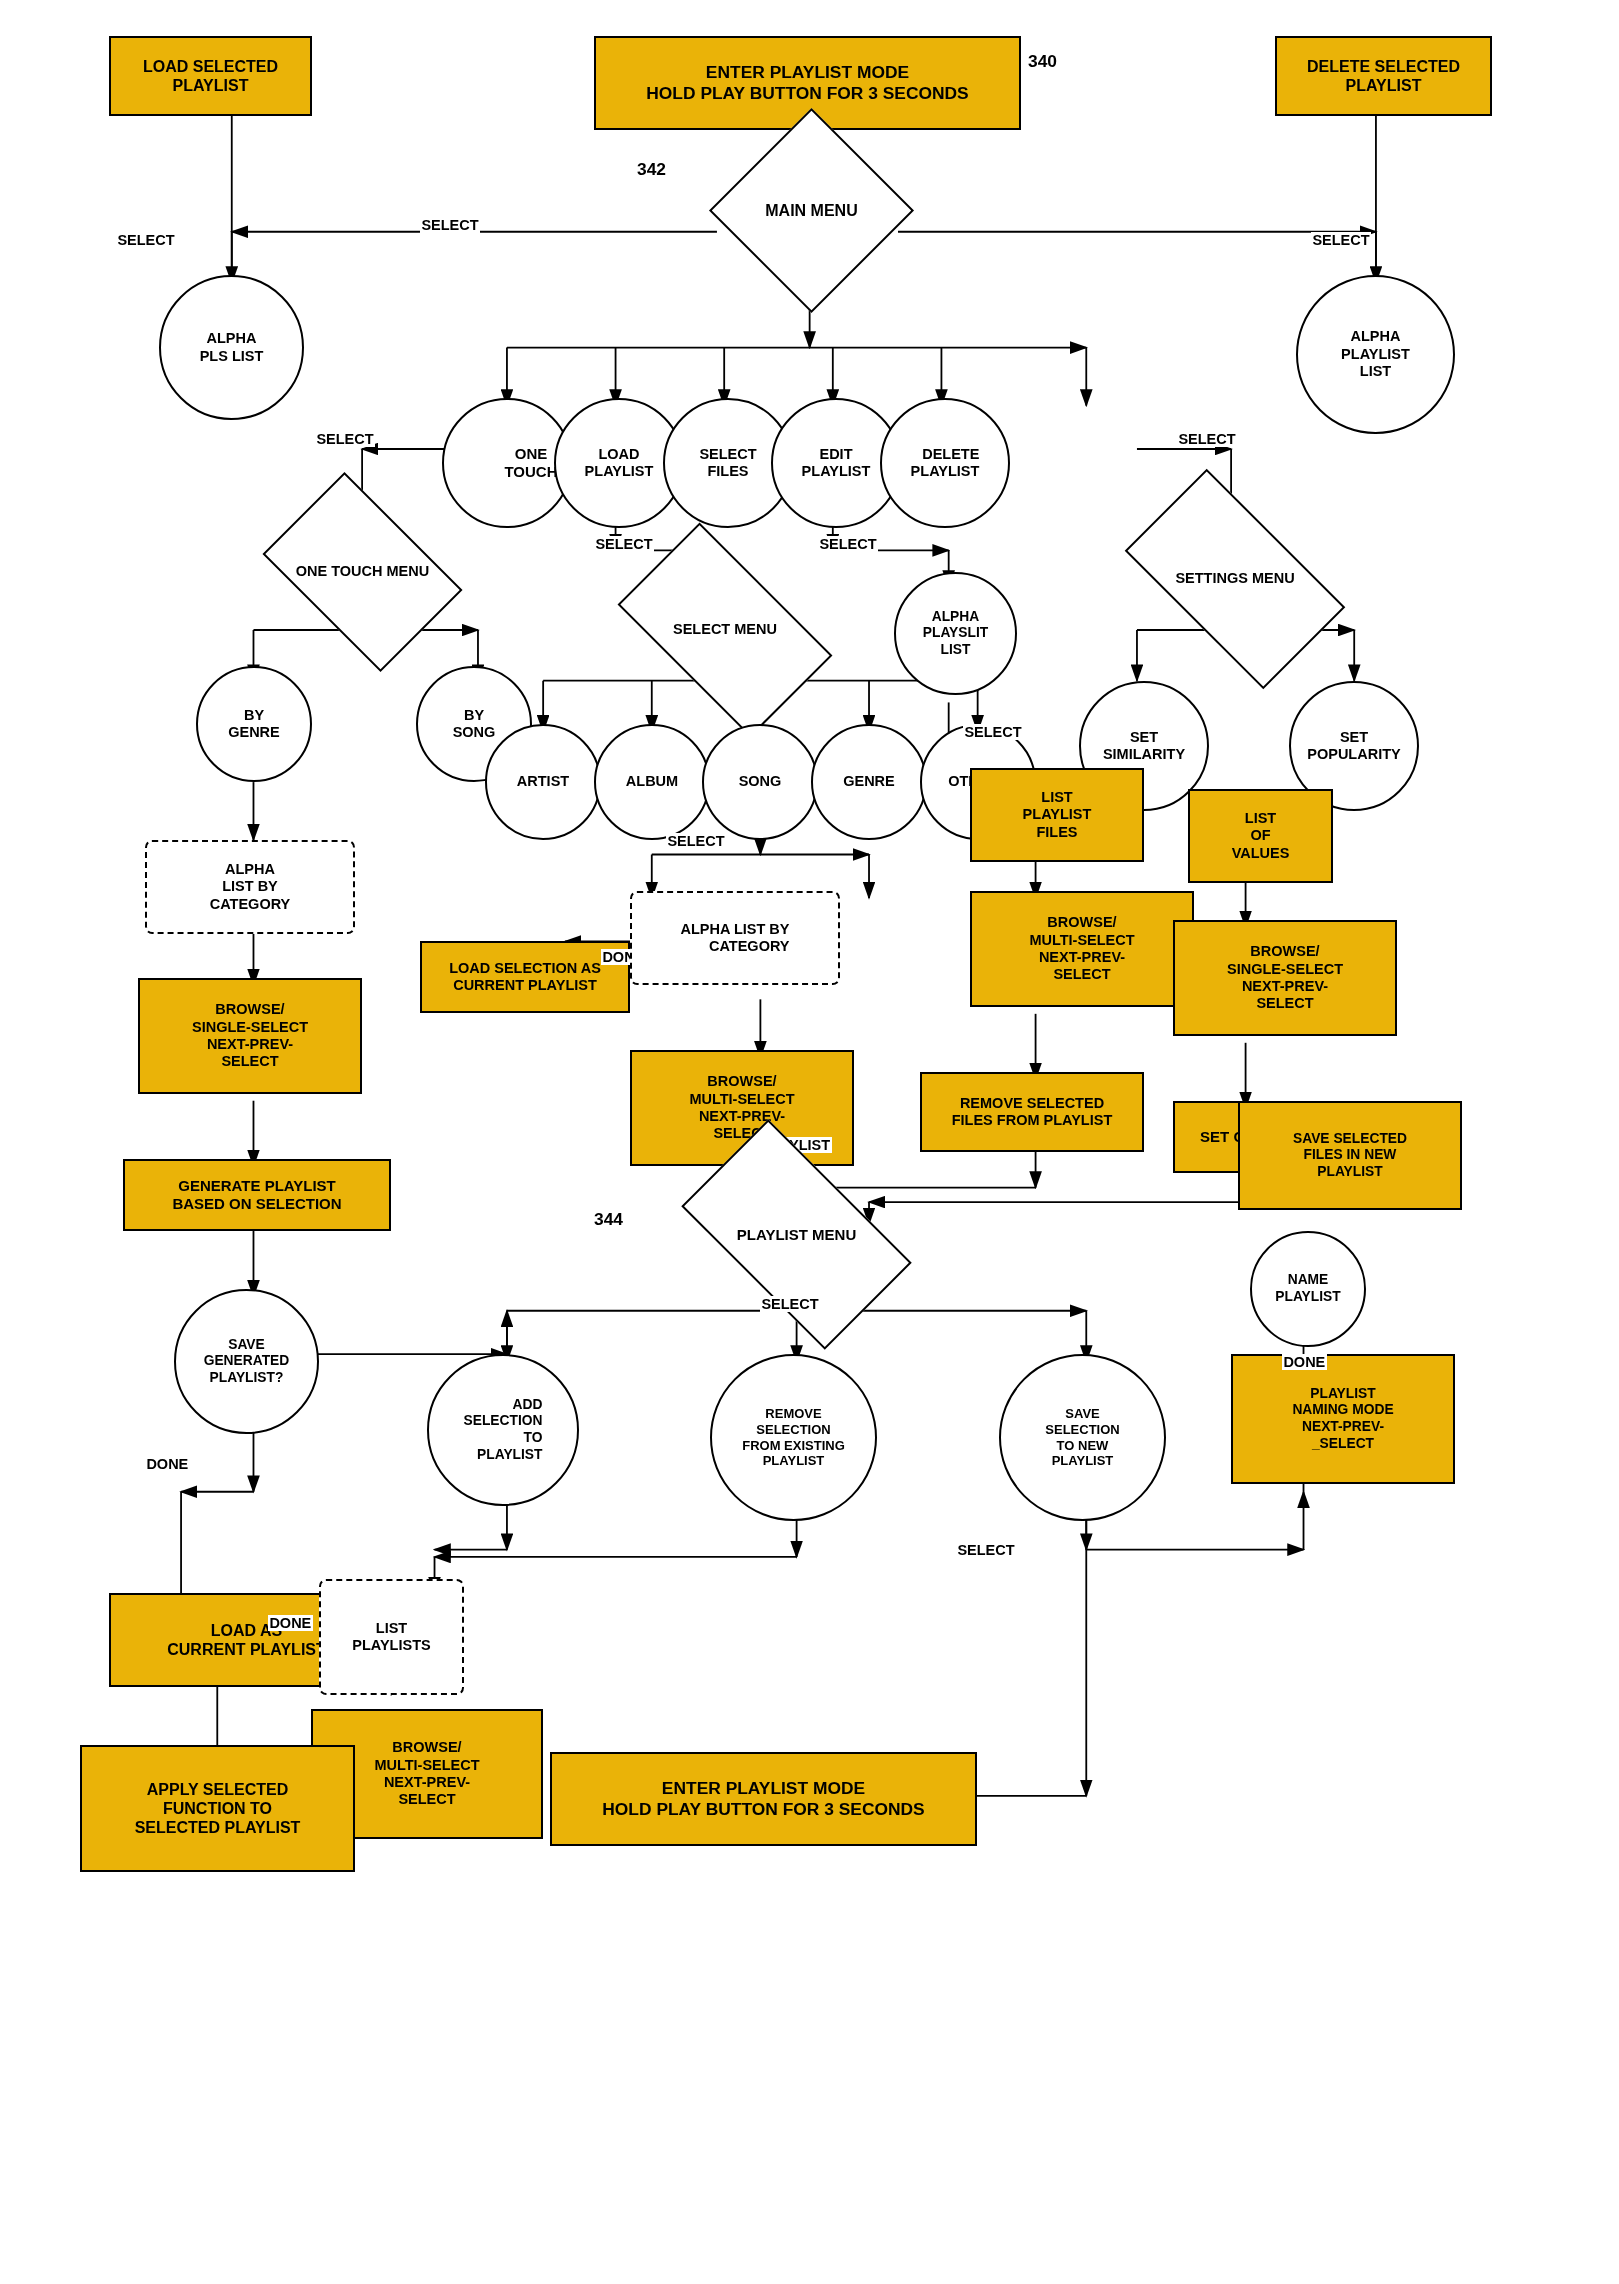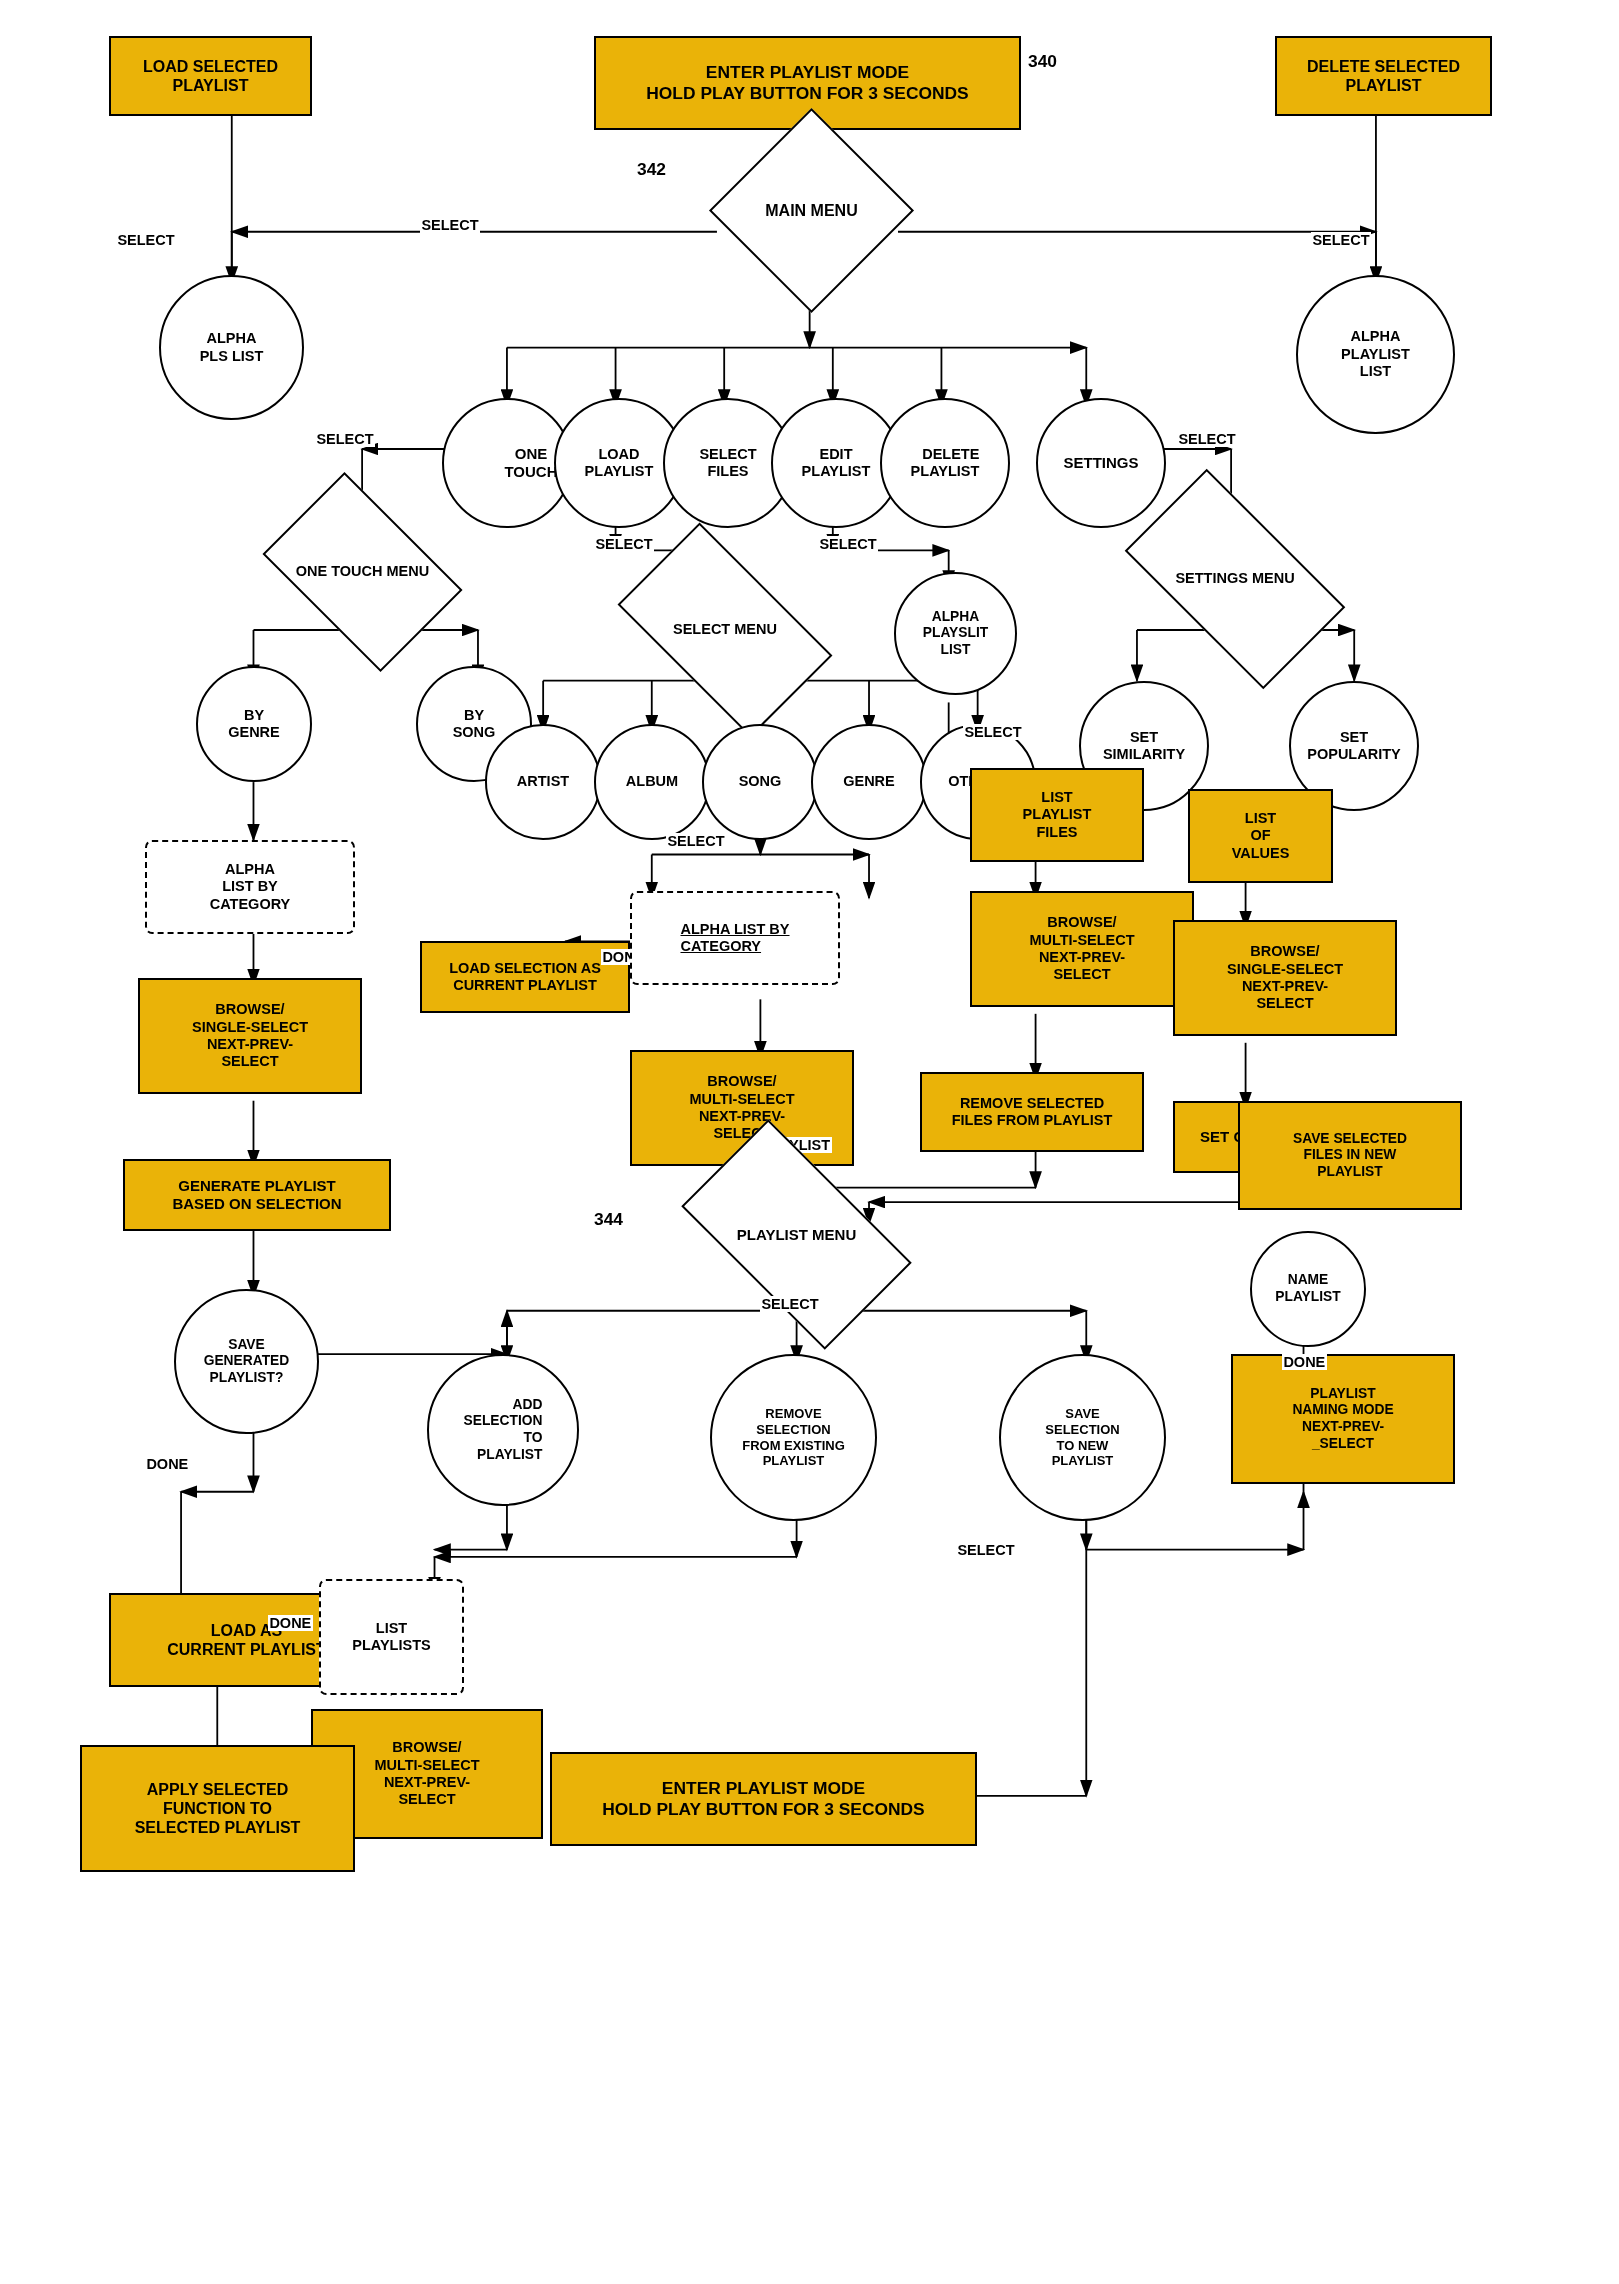--- a/index.html
+++ b/index.html
@@ -293,23 +293,20 @@
   <div class="node circle" style="left:771px;top:398px;width:130px;height:130px;font-size:14.5px;">
     <span style="white-space:pre-line;text-align:center;">EDIT
 PLAYLIST</span>
   </div>
 
   <div class="node circle" style="left:880px;top:398px;width:130px;height:130px;font-size:14.5px;">
     <span style="white-space:pre-line;text-align:right;">DELETE
 PLAYLIST</span>
   </div>
 
-  <div class="node circle" style="left:1036px;top:398px;width:130px;height:130px;font-size:15px;">
-    <span style="white-space:pre-line;text-align:center;">SETTINGS</span>
-  </div>
 
   <div class="arrow-label" style="left:315px;top:431px;">SELECT</div>
 
   <div class="node" style="left:261px;top:514px;width:203px;height:116px;">
     <div class="diamond" style="width:167px;height:116px;border:2.2px solid #000;">
       <div class="diamond-label">
         <span style="white-space:pre-line;text-align:center;font-size:14.5px;">ONE TOUCH MENU</span>
       </div>
     </div>
   </div>
@@ -398,21 +395,21 @@
   <div class="arrow-label" style="left:666px;top:833px;">SELECT</div>
 
   <div class="node rect" style="left:420px;top:941px;width:210px;height:72px;font-size:14.5px;">
     <span style="white-space:pre-line;text-align:center;">LOAD SELECTION AS
 CURRENT PLAYLIST</span>
   </div>
 
   <div class="arrow-label" style="left:601px;top:949px;">DONE</div>
 
   <div class="node dashed-rect" style="left:630px;top:891px;width:210px;height:94px;font-size:14.5px;border-radius:7.2px;">
-    <span style="white-space:pre-line;text-align:left;text-decoration:underline;">ALPHA LIST BY
+    <span style="white-space:pre-line;text-align:right;">ALPHA LIST BY
 CATEGORY</span>
   </div>
 
   <div class="node rect" style="left:630px;top:1050px;width:224px;height:116px;font-size:14.5px;">
     <span style="white-space:pre-line;text-align:center;">BROWSE/
 MULTI-SELECT
 NEXT-PREV-
 SELECT</span>
   </div>
 

